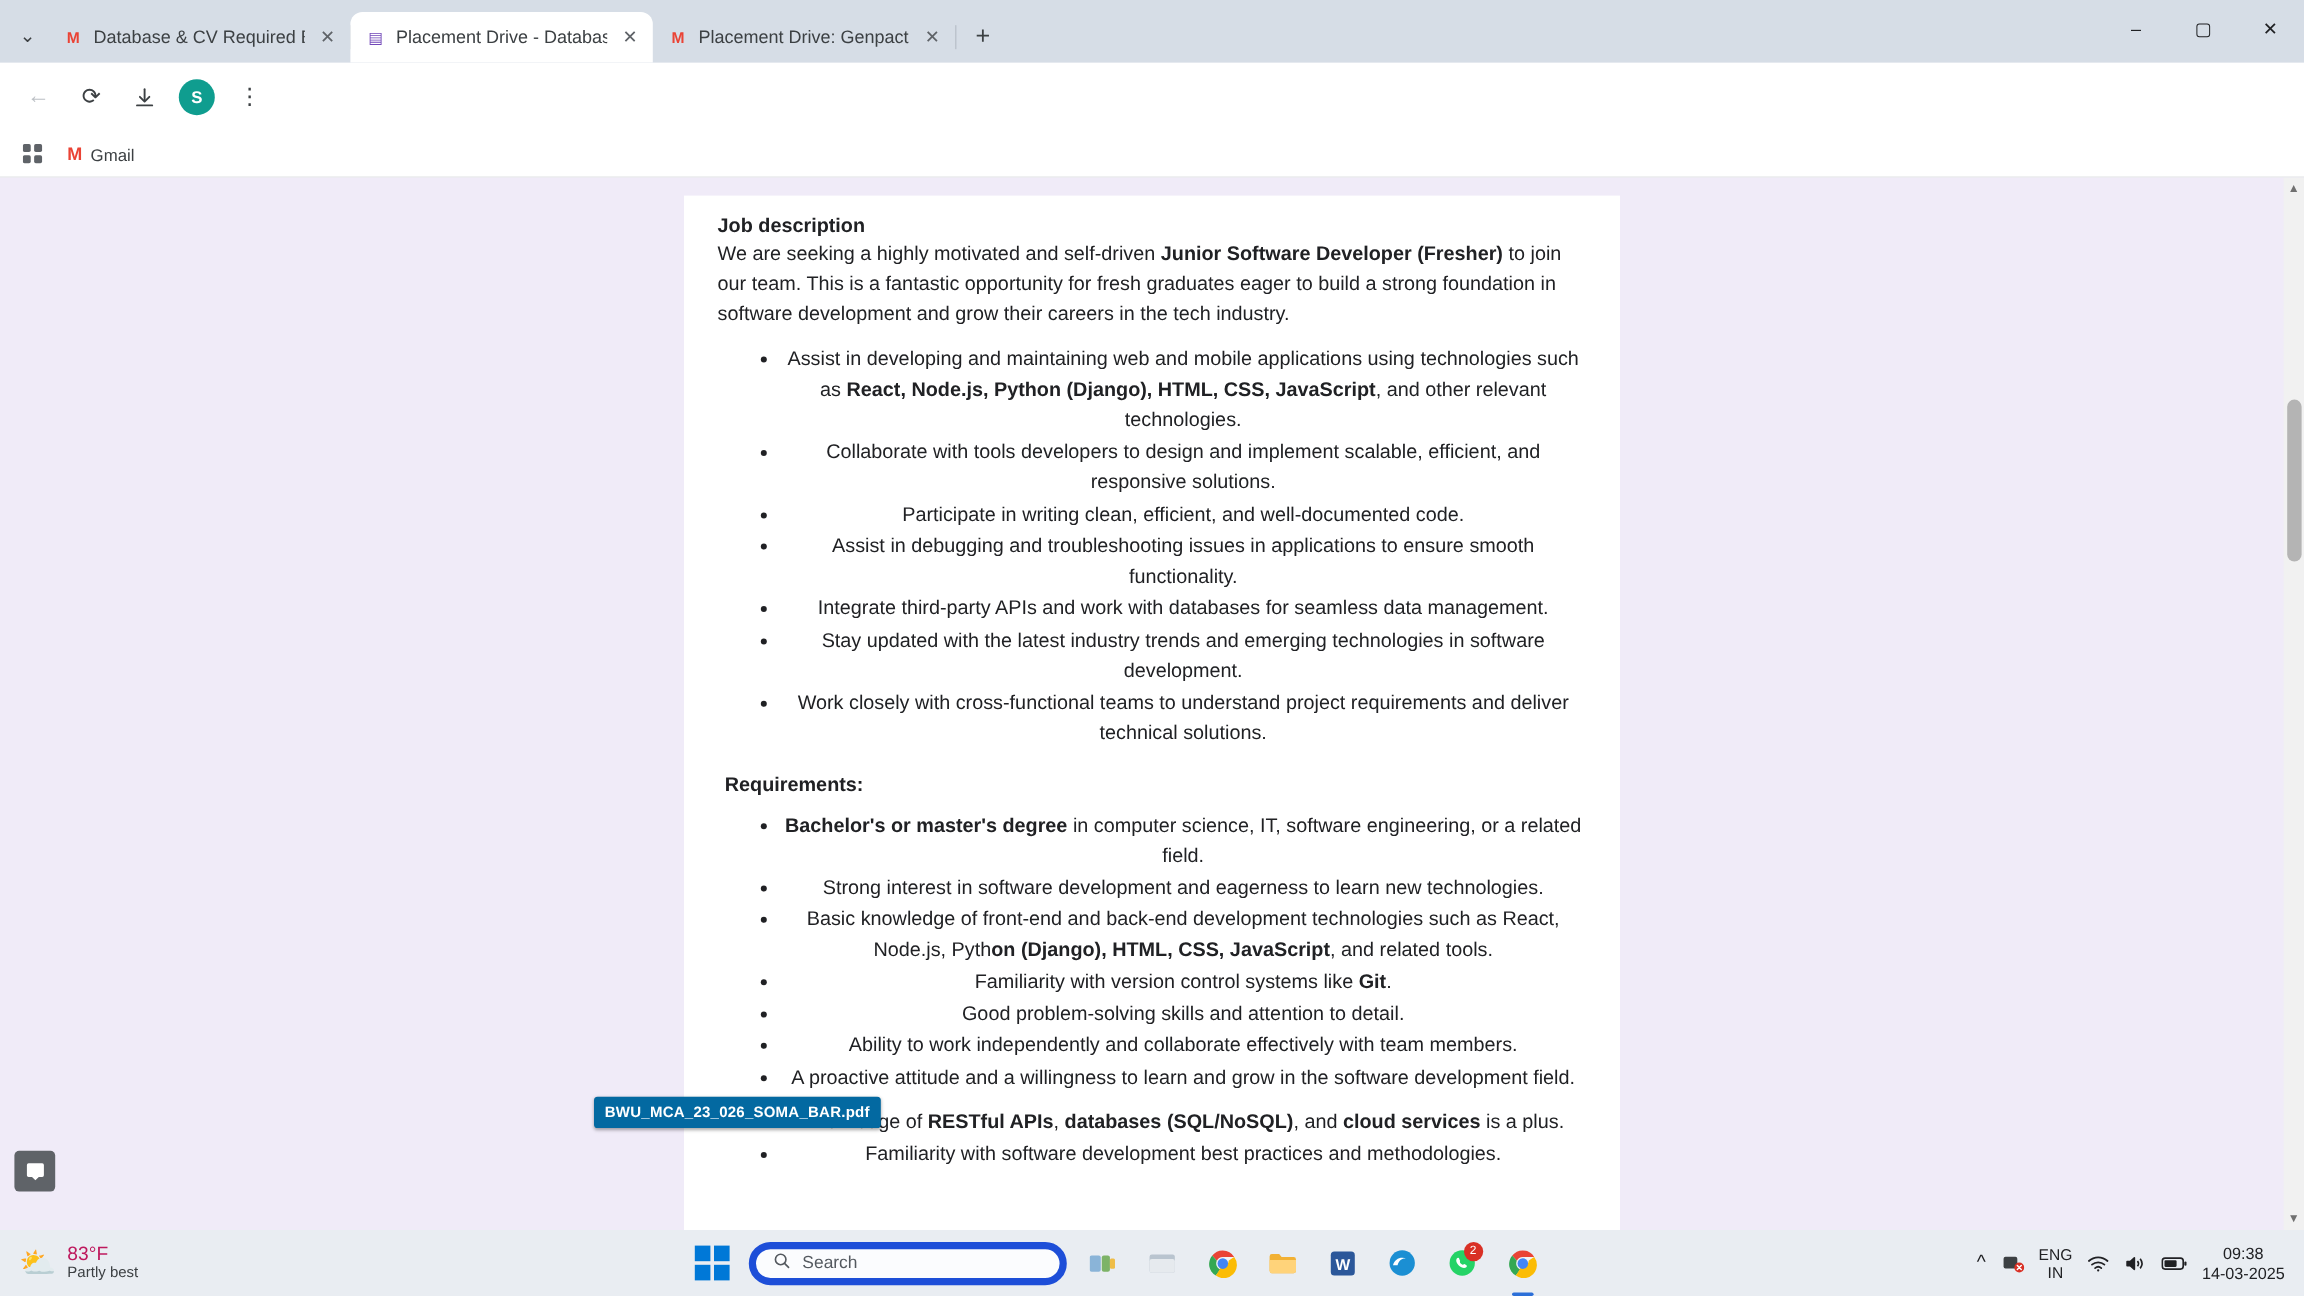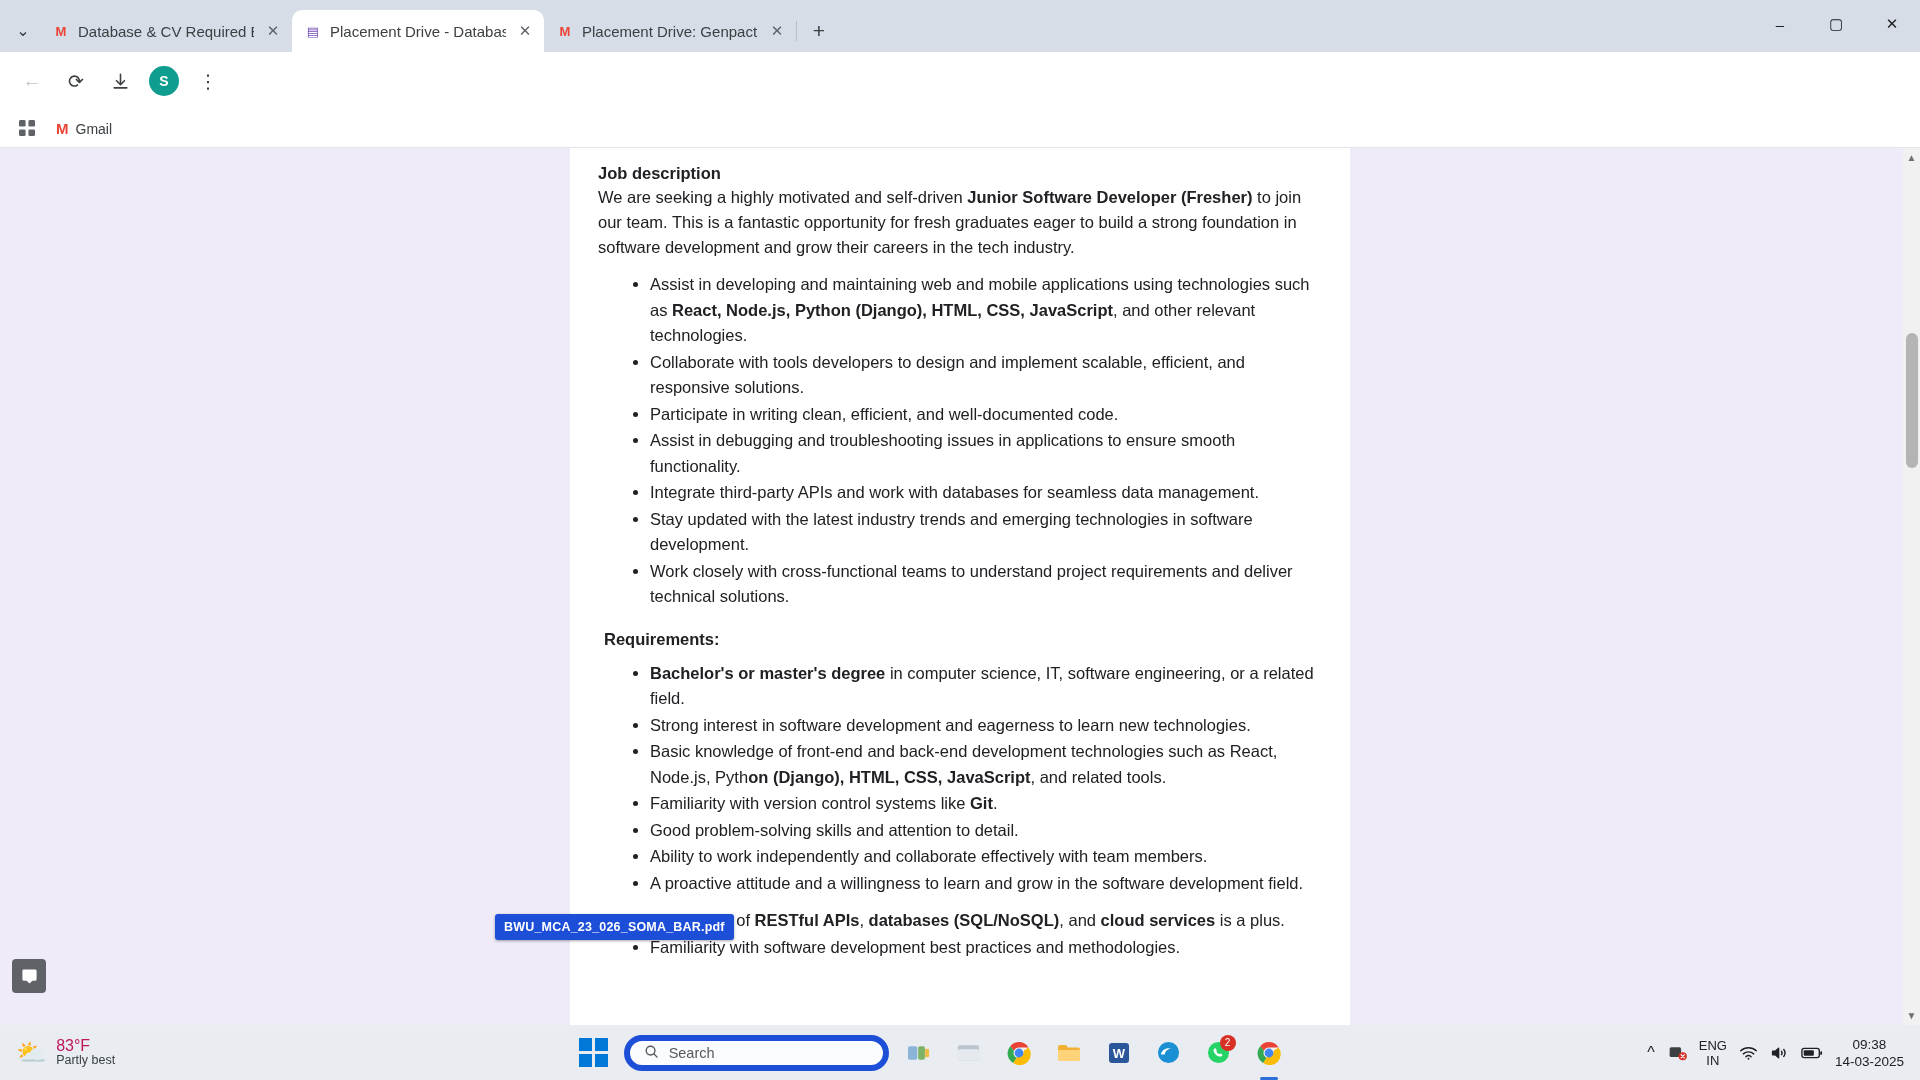--- a/index.html
+++ b/index.html
@@ -166,21 +166,21 @@
   }
   .scroll-arrow {
     position: absolute; right: 2px;
     width: 13px; height: 13px;
     color: #707070; font-size: 10px;
     display: flex; align-items: center; justify-content: center;
   }
 
   .form-card {
     position: absolute;
-    left: 570px; top: 0;
+    left: 570px; top: 15px;
     width: 780px;
     min-height: 900px;
     background: #ffffff;
     padding: 10px 0 0 0;
   }
   .form-inner { padding: 0 28px; }
 
   .jd-title {
     font-size: 16.5px;
     font-weight: bold;
@@ -195,33 +195,34 @@
   .jd-sub {
     font-size: 16.5px;
     font-weight: bold;
     color: #202124;
     margin-top: 3px;
   }
   .jd-sub.indent { margin-left: 6px; margin-top: 20px; }
   ul.jd-list {
     margin: 12px 0 0 52px;
     padding: 0;
+    text-align: center;
   }
   ul.jd-list li {
     font-size: 16.5px;
     line-height: 25.5px;
     color: #202124;
     margin-bottom: 1px;
   }
   ul.jd-list li b { font-weight: bold; }
 
   .dl-chip {
     position: absolute;
     left: 495px; top: 766px;
-    background: #1d4ed8;
+    background: #0369a1;
     color: #ffffff;
     font-size: 12.5px;
     font-weight: bold;
     letter-spacing: 0.2px;
     padding: 6px 9px;
     border-radius: 3px;
     box-shadow: 0 1px 3px rgba(0,0,0,.35);
     z-index: 5;
   }
 

